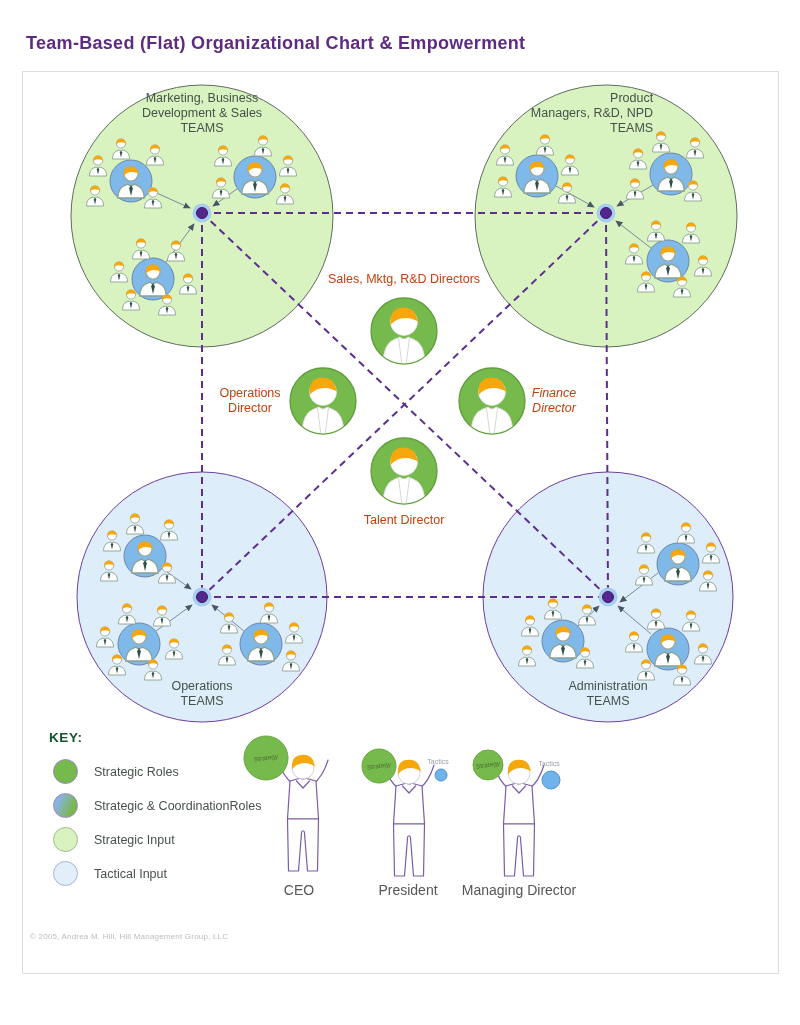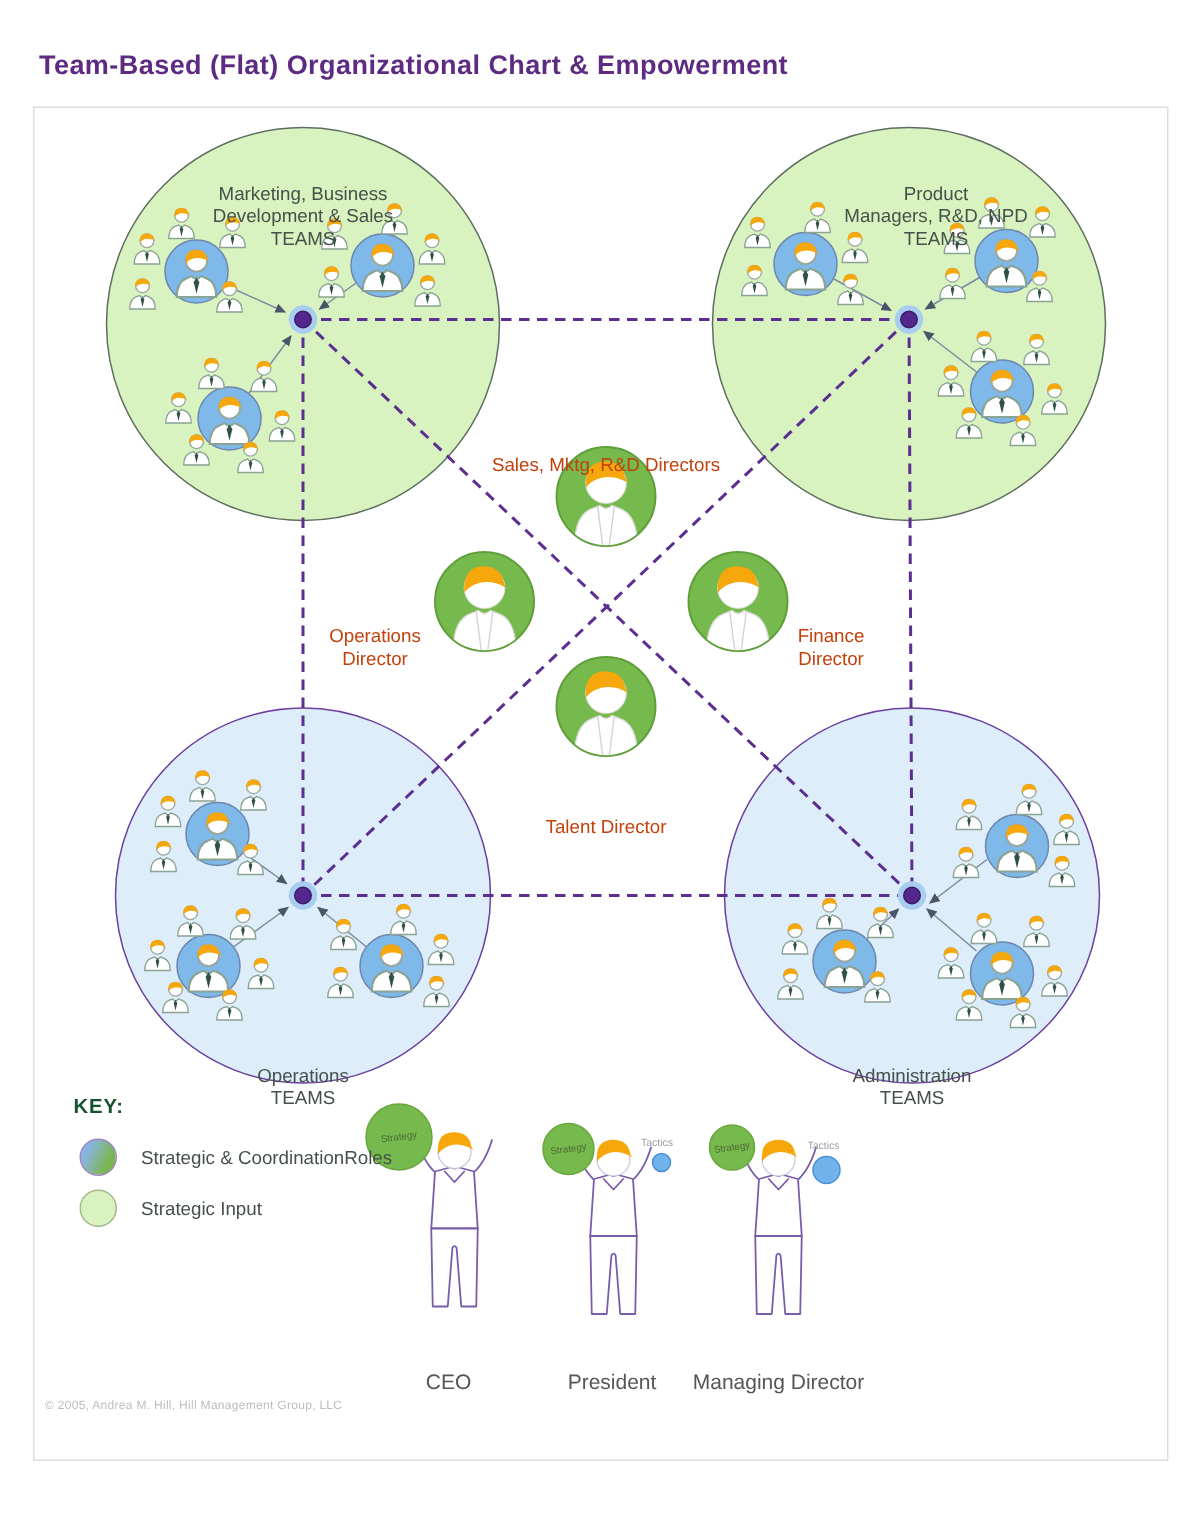--- a/index.html
+++ b/index.html
@@ -5,30 +5,30 @@
   html,body{margin:0;padding:0;background:#fff;}
   .page{position:relative;width:800px;height:1025px;background:#fff;
         font-family:"Liberation Sans",sans-serif;overflow:hidden;}
   .title{position:absolute;left:26px;top:33px;margin:0;font-size:18px;font-weight:600;
          color:#5e2b82;letter-spacing:.3px;}
   .box{position:absolute;left:22px;top:71px;width:755px;height:901px;
        border:1px solid #ddd;background:#fff;}
   .canvas{position:absolute;left:0;top:0;}
   
   .lbl{position:absolute;text-align:center;color:#46514a;font-size:12.5px;line-height:15px;
-       transform:translateX(-50%);white-space:nowrap;margin-top:31px;}
+       transform:translateX(-50%);white-space:nowrap;}
   .lbl span{display:block;}
   .lbl-marketing{left:179px;top:19px;}
-  .lbl-product{left:601px;top:19px;}
+  .lbl-product{left:569px;top:19px;text-align:right;}
   .lbl-operations-team{left:179px;top:607px;}
   .lbl-admin-team{left:585px;top:607px;}
   .dirlbl{color:#c2410c;}
   .lbl-salesdir{left:381px;top:200px;}
   .lbl-opsdir{left:227px;top:314px;}
-  .lbl-findir{left:531px;top:314px;}
+  .lbl-findir{left:531px;top:314px;font-style:italic;}
   .lbl-talentdir{left:381px;top:441px;}
   .execlbl{font-size:14px;color:#565656;}
   .lbl-ceo{left:276px;top:811px;}
   .lbl-president{left:385px;top:811px;}
   .lbl-md{left:496px;top:811px;}
   
   .legend{position:absolute;left:24px;top:658px;}
   .legend .hd{font-size:13.5px;font-weight:700;color:#14532d;letter-spacing:.6px;margin:0 0 14px 2px;}
   .lrow{display:flex;align-items:center;margin-bottom:9px;height:25px;}
   .sw{width:25px;height:25px;border-radius:50%;margin:0 16px 0 6px;flex:0 0 auto;
@@ -256,26 +256,34 @@
     </div>
     <div class="lbl dirlbl lbl-findir">
       <span>Finance</span>
       <span>Director</span>
     </div>
     <div class="lbl dirlbl lbl-talentdir">Talent Director</div>
 
     <div class="legend">
       <p class="hd">KEY:</p>
       <div class="lrow">
+        <span class="sw s1"></span>
+        <span class="tx">Strategic Roles</span>
+      </div>
+      <div class="lrow">
         <span class="sw s2"></span>
         <span class="tx">Strategic &amp; CoordinationRoles</span>
       </div>
       <div class="lrow">
         <span class="sw s3"></span>
         <span class="tx">Strategic Input</span>
+      </div>
+      <div class="lrow">
+        <span class="sw s5"></span>
+        <span class="tx">Tactical Input</span>
       </div>
     </div>
 
     <div class="lbl execlbl lbl-ceo">CEO</div>
     <div class="lbl execlbl lbl-president">President</div>
     <div class="lbl execlbl lbl-md">Managing Director</div>
   </div>
 
   <div class="copyright">© 2005, Andrea M. Hill, Hill Management Group, LLC</div>
 </div>

